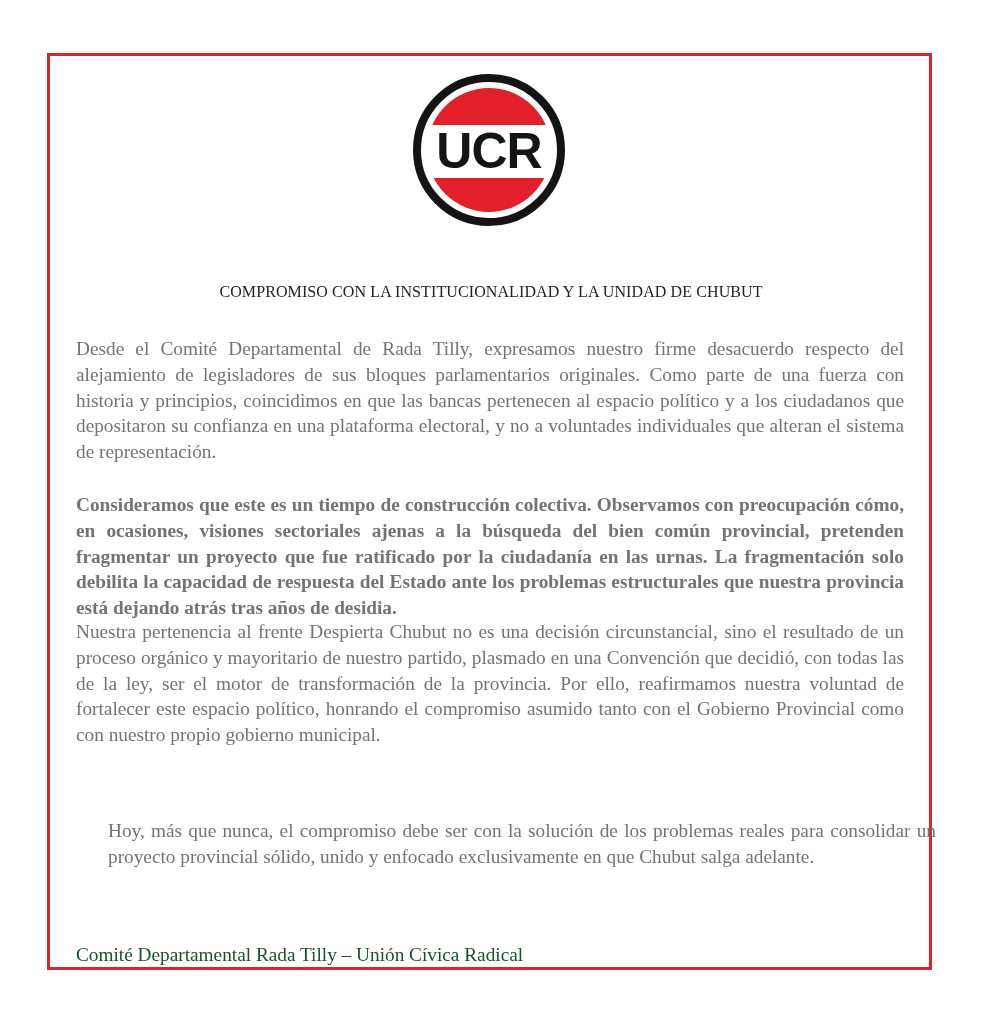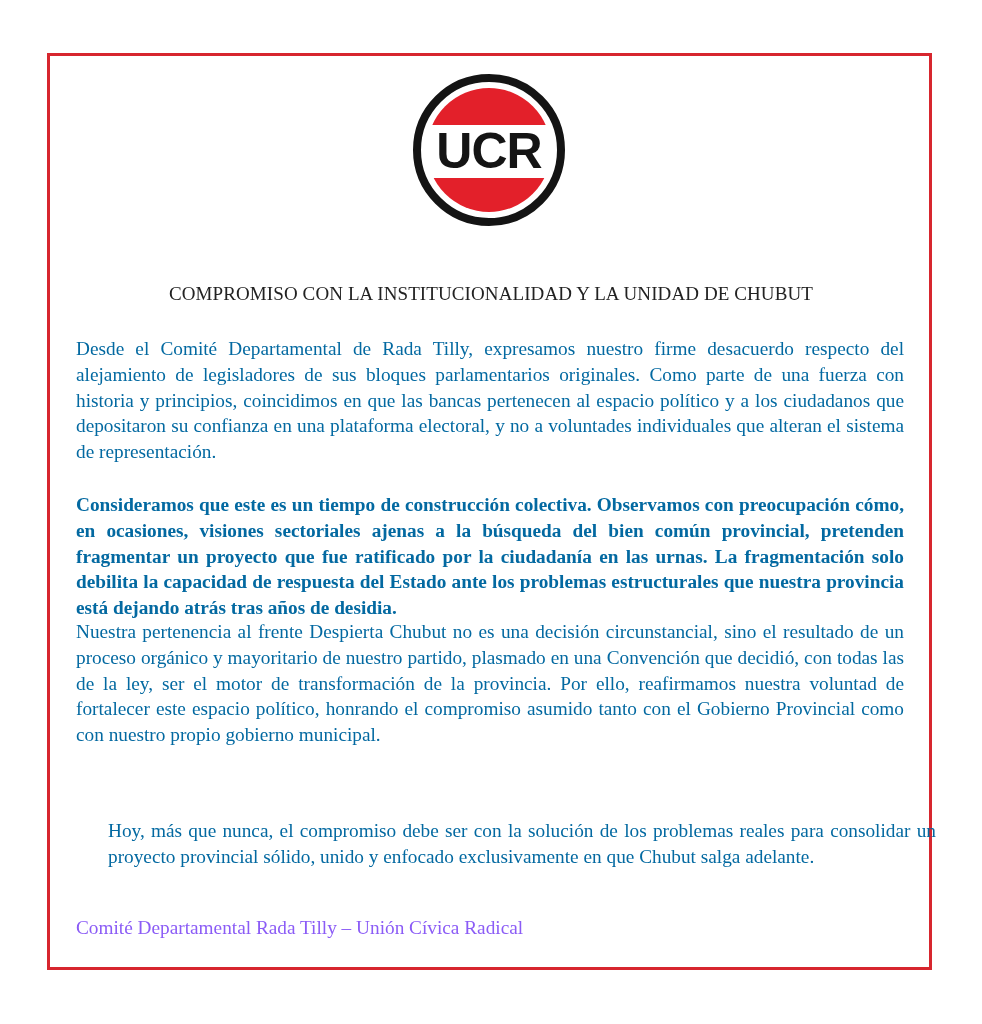--- a/index.html
+++ b/index.html
@@ -4,35 +4,35 @@
 <style>
   html, body { margin: 0; padding: 0; background: #ffffff; }
   body { width: 982px; height: 1024px; position: relative; overflow: hidden; }
   .frame {
     position: absolute; left: 47px; top: 53px; width: 879px; height: 911px;
     border: 3px solid #d7262e; box-sizing: content-box;
   }
   .logo { position: absolute; left: 413px; top: 74px; width: 152px; height: 152px; }
   .title {
     position: absolute; left: 0; width: 982px; top: 283px; text-align: center;
-    font-family: "Liberation Serif", "DejaVu Serif", serif; font-size: 19px; color: #222;
+    font-family: "Liberation Serif", "DejaVu Serif", serif; font-size: 16px; color: #222;
     letter-spacing: 0.1px;
   }
   .para {
     position: absolute; left: 76px; width: 828px;
     font-family: "Liberation Serif", "DejaVu Serif", serif; font-size: 19.3px; line-height: 25.8px;
-    color: #0369a1; text-align: justify; margin: 0;
+    color: #737373; text-align: justify; margin: 0;
   }
   .p1 { top: 336px; }
   .p2 { top: 492px; font-weight: bold; }
   .p3 { top: 619px; }
   .p4 { top: 818px; margin-left: 32px; }
   .sig {
-    position: absolute; left: 76px; top: 917px;
-    font-family: "Liberation Serif", "DejaVu Serif", serif; font-size: 19.3px; color: #8b5cf6;
+    position: absolute; left: 76px; top: 944px;
+    font-family: "Liberation Serif", "DejaVu Serif", serif; font-size: 19.3px; color: #14532d;
   }
 </style>
 </head>
 <body>
 
 <div class="frame"></div>
 
 <svg class="logo" viewBox="0 0 152 152" xmlns="http://www.w3.org/2000/svg">
   <defs>
     <clipPath id="inner">

